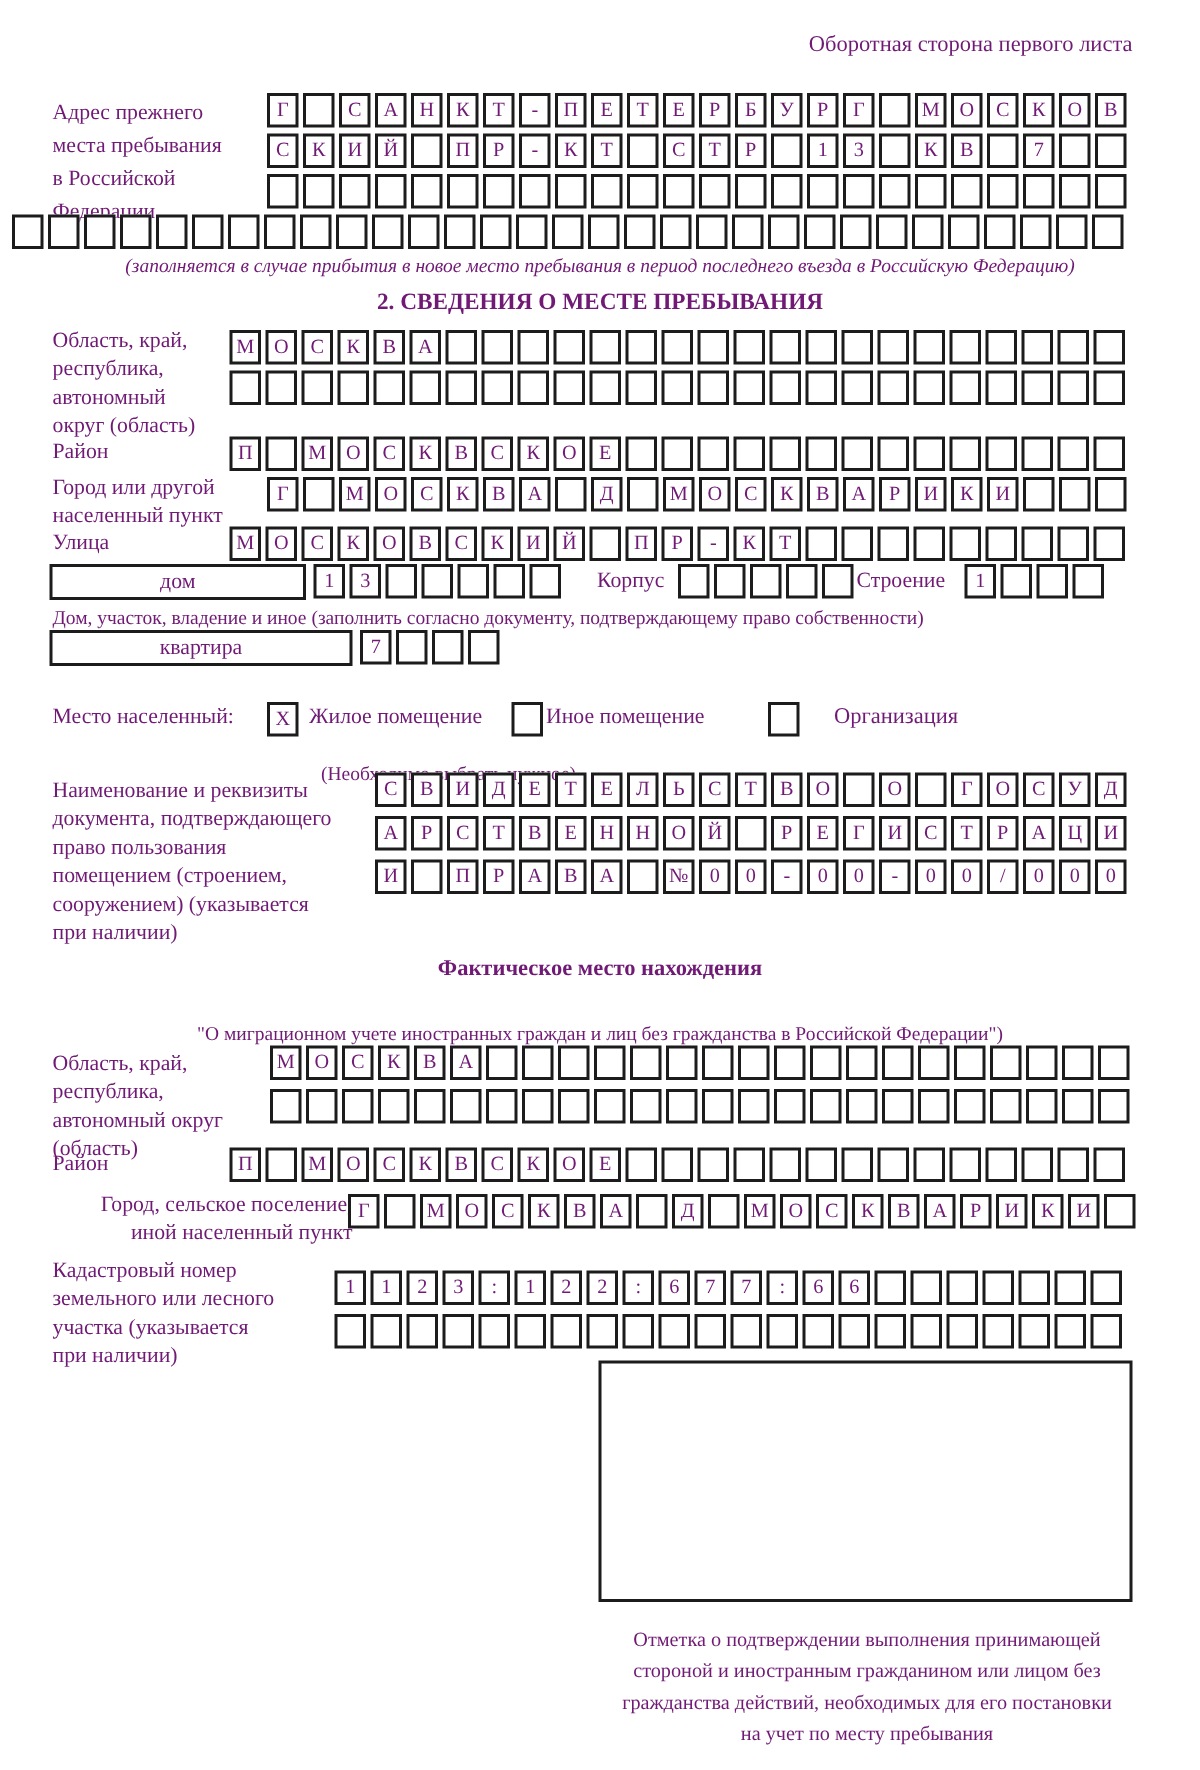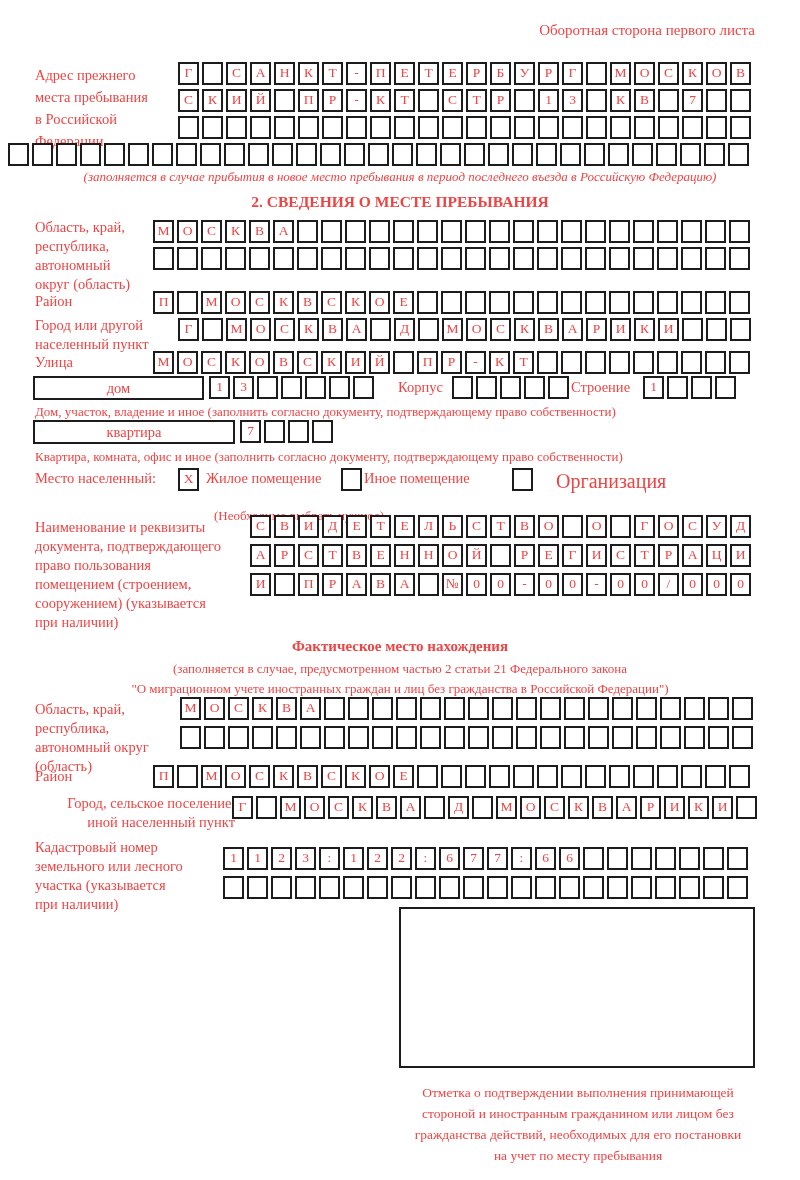--- a/index.html
+++ b/index.html
@@ -1,18 +1,18 @@
 <!DOCTYPE html>
 <html><head>
 <meta charset="utf-8">
 <style>
   html,body{margin:0;padding:0;background:#ffffff;}
   #canvas{
     position:relative;width:800px;height:1180px;background:#ffffff;
-    font-family:"Liberation Serif", serif;color:#ef4444;overflow:hidden;
+    font-family:"Liberation Serif", serif;color:#701a75;overflow:hidden;
   }
   .abs{position:absolute;}
   .lbl{font-size:14.5px;line-height:19px;white-space:pre-line;}
   .lbl-wide{font-size:14.5px;line-height:22px;white-space:pre-line;}
   .cellrow{white-space:nowrap;height:23px;}
   .box{
     display:inline-block;box-sizing:border-box;width:21px;height:23px;
     border:2px solid #1c1c1c;margin-right:3px;background:#fff;
     font-size:13.5px;line-height:18px;text-align:center;vertical-align:top;
   }
@@ -65,43 +65,41 @@
   <div class="abs framebox" style="left:33px;top:376px;width:171px;height:24px;line-height:20px;">дом</div>
   <div class="abs cellrow" style="left:209px;top:376px;"><span class="box">1</span><span class="box">3</span><span class="box"></span><span class="box"></span><span class="box"></span><span class="box"></span><span class="box"></span></div>
   <div class="abs" style="left:398px;top:379px;font-size:14.5px;">Корпус</div>
   <div class="abs cellrow" style="left:452px;top:376px;"><span class="box"></span><span class="box"></span><span class="box"></span><span class="box"></span><span class="box"></span></div>
   <div class="abs" style="left:571px;top:379px;font-size:14.5px;">Строение</div>
   <div class="abs cellrow" style="left:643px;top:376px;"><span class="box">1</span><span class="box"></span><span class="box"></span><span class="box"></span></div>
   <div class="abs caption-left" style="left:35px;top:404px;">Дом, участок, владение и иное (заполнить согласно документу, подтверждающему право собственности)</div>
 
   <div class="abs framebox" style="left:33px;top:420px;width:202px;height:24px;line-height:20px;">квартира</div>
   <div class="abs cellrow" style="left:240px;top:420px;"><span class="box">7</span><span class="box"></span><span class="box"></span><span class="box"></span></div>
-  <div class="abs caption-left" style="left:35px;top:449px;">Квартира, комната, офис и иное (заполнить согласно документу, подтверждающему право собственности)</div>
 
   <div class="abs" style="left:35px;top:470px;font-size:14.5px;">Место населенный:</div>
   <span class="abs box" style="left:178px;top:468px;">X</span>
   <div class="abs" style="left:206px;top:470px;font-size:14.5px;">Жилое помещение</div>
   <span class="abs box" style="left:341px;top:468px;"></span>
   <div class="abs" style="left:364px;top:470px;font-size:14.5px;">Иное помещение</div>
   <span class="abs box" style="left:512px;top:468px;"></span>
-  <div class="abs" style="left:556px;top:470px;font-size:20px;">Организация</div>
+  <div class="abs" style="left:556px;top:470px;font-size:15px;">Организация</div>
   <div class="abs" style="left:214px;top:508px;width:260px;text-align:left;font-size:13px;">(Необходимо выбрать нужное)</div>
 
   <div class="abs lbl" style="left:35px;top:518px;width:210px;">Наименование и реквизиты
 документа, подтверждающего
 право пользования
 помещением (строением,
 сооружением) (указывается
 при наличии)</div>
   <div class="abs cellrow" style="left:250px;top:515px;"><span class="box">С</span><span class="box">В</span><span class="box">И</span><span class="box">Д</span><span class="box">Е</span><span class="box">Т</span><span class="box">Е</span><span class="box">Л</span><span class="box">Ь</span><span class="box">С</span><span class="box">Т</span><span class="box">В</span><span class="box">О</span><span class="box"></span><span class="box">О</span><span class="box"></span><span class="box">Г</span><span class="box">О</span><span class="box">С</span><span class="box">У</span><span class="box">Д</span></div>
   <div class="abs cellrow" style="left:250px;top:544px;"><span class="box">А</span><span class="box">Р</span><span class="box">С</span><span class="box">Т</span><span class="box">В</span><span class="box">Е</span><span class="box">Н</span><span class="box">Н</span><span class="box">О</span><span class="box">Й</span><span class="box"></span><span class="box">Р</span><span class="box">Е</span><span class="box">Г</span><span class="box">И</span><span class="box">С</span><span class="box">Т</span><span class="box">Р</span><span class="box">А</span><span class="box">Ц</span><span class="box">И</span></div>
   <div class="abs cellrow" style="left:250px;top:573px;"><span class="box">И</span><span class="box"></span><span class="box">П</span><span class="box">Р</span><span class="box">А</span><span class="box">В</span><span class="box">А</span><span class="box"></span><span class="box">№</span><span class="box">0</span><span class="box">0</span><span class="box">-</span><span class="box">0</span><span class="box">0</span><span class="box">-</span><span class="box">0</span><span class="box">0</span><span class="box">/</span><span class="box">0</span><span class="box">0</span><span class="box">0</span></div>
 
   <div class="abs title" style="top:638px;font-size:15px;">Фактическое место нахождения</div>
-  <div class="abs caption" style="top:661px;">(заполняется в случае, предусмотренном частью 2 статьи 21 Федерального закона</div>
   <div class="abs caption" style="top:681px;">"О миграционном учете иностранных граждан и лиц без гражданства в Российской Федерации")</div>
 
   <div class="abs lbl" style="left:35px;top:700px;width:145px;">Область, край,
 республика,
 автономный округ
 (область)</div>
   <div class="abs cellrow" style="left:180px;top:697px;"><span class="box">М</span><span class="box">О</span><span class="box">С</span><span class="box">К</span><span class="box">В</span><span class="box">А</span><span class="box"></span><span class="box"></span><span class="box"></span><span class="box"></span><span class="box"></span><span class="box"></span><span class="box"></span><span class="box"></span><span class="box"></span><span class="box"></span><span class="box"></span><span class="box"></span><span class="box"></span><span class="box"></span><span class="box"></span><span class="box"></span><span class="box"></span><span class="box"></span></div>
   <div class="abs cellrow" style="left:180px;top:726px;"><span class="box"></span><span class="box"></span><span class="box"></span><span class="box"></span><span class="box"></span><span class="box"></span><span class="box"></span><span class="box"></span><span class="box"></span><span class="box"></span><span class="box"></span><span class="box"></span><span class="box"></span><span class="box"></span><span class="box"></span><span class="box"></span><span class="box"></span><span class="box"></span><span class="box"></span><span class="box"></span><span class="box"></span><span class="box"></span><span class="box"></span><span class="box"></span></div>
 
   <div class="abs lbl" style="left:35px;top:767px;">Район</div>

